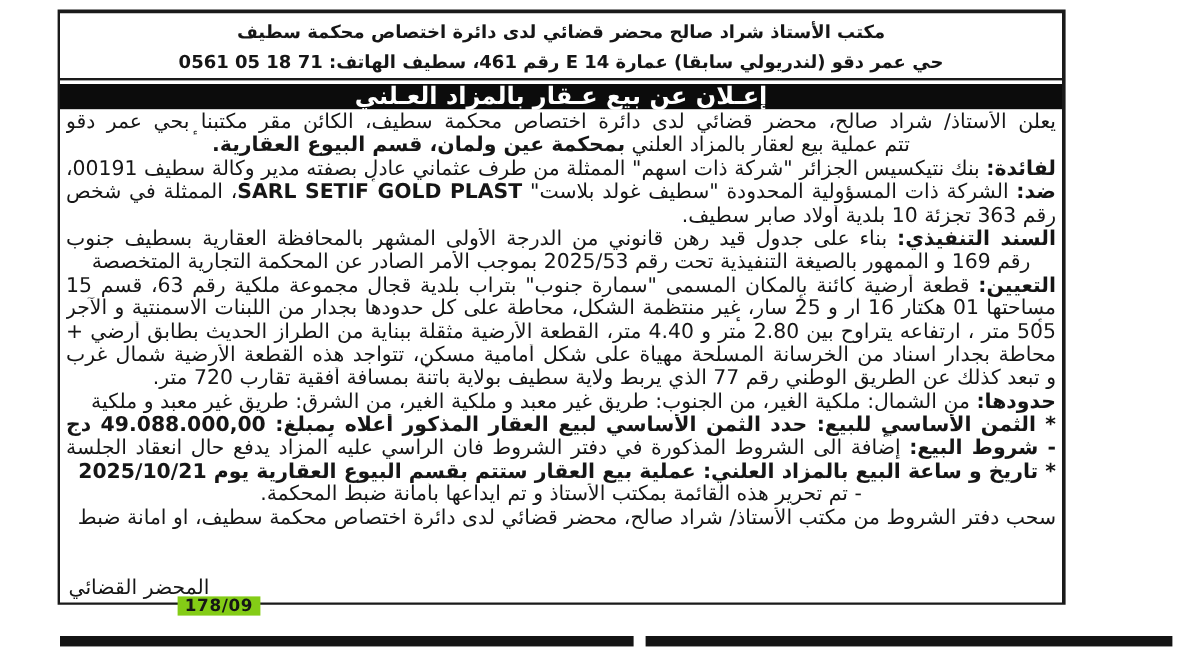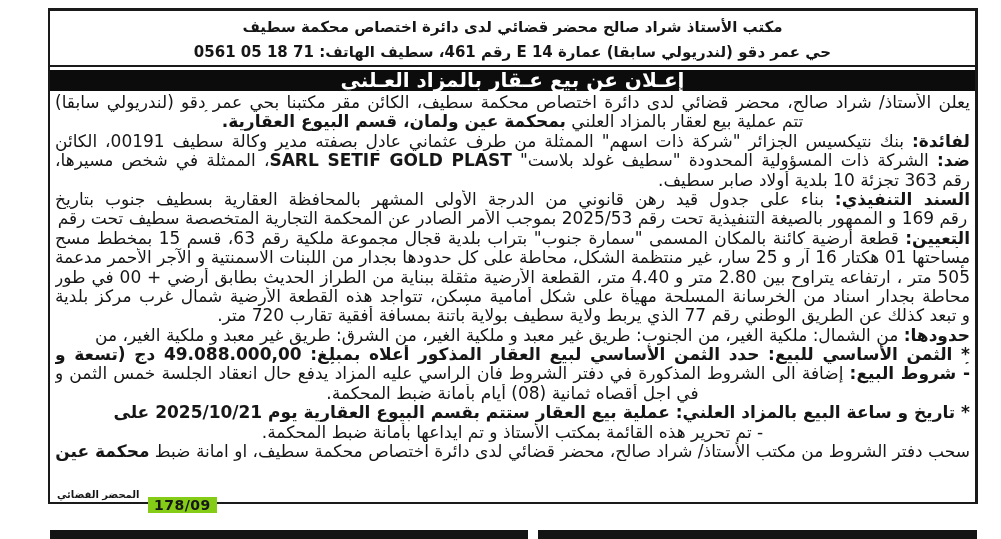--- a/index.html
+++ b/index.html
@@ -5,21 +5,21 @@
   html,body{margin:0;padding:0;background:#ffffff;}
   .page{
     position:relative;
     width:1001px;height:539px;
     background:#ffffff;
     font-family:"DejaVu Sans",sans-serif;
     color:#161616;
     overflow:hidden;
   }
   .doc{
-    position:absolute;left:48px;top:8px;width:930px;height:496px;
+    position:absolute;left:48px;top:8px;width:840px;height:496px;
     border:2px solid #1a1a1a;border-top-width:3px;border-right-width:3px;
     background:#ffffff;box-sizing:border-box;
   }
   .doc-header{
     text-align:center;
     padding-top:4px;
     height:56px;box-sizing:border-box;
     border-bottom:2px solid #1a1a1a;
     font-weight:bold;
     font-size:15px;
@@ -48,21 +48,21 @@
     overflow:hidden;
     white-space:normal;
   }
   .line.justify{text-align:justify;text-align-last:justify;}
   .line.center{text-align:center;}
   .line.right{text-align:right;}
   .b{font-weight:bold;}
   .u{}
   .officer-label{
     position:absolute;left:7px;bottom:2px;
-    font-weight:bold;font-size:10px;direction:rtl;
+    font-weight:normal;font-size:17px;direction:rtl;
   }
   .ref-badge{
     position:absolute;left:98px;bottom:-11px;
     background:#84cc16;
     padding:0 6px;
     font-weight:bold;font-size:14px;
     letter-spacing:.5px;
   }
   .next-ad-bar{position:absolute;top:530px;height:9px;background:#141414;}
   .next-ad-bar.left{left:50px;width:478px;}
@@ -92,21 +92,20 @@
         <div class="line justify"><span class="b u">السند التنفيذي:</span><span> بناء على جدول قيد رهن قانوني من الدرجة الأولى المشهر بالمحافظة العقارية بسطيف جنوب بتاريخ 2020/09/30 إيداع رقم: 1066/07، مجلد 01 مكرر</span></div>
         <div class="line center"><span>رقم 169 و الممهور بالصيغة التنفيذية تحت رقم 2025/53 بموجب الأمر الصادر عن المحكمة التجارية المتخصصة سطيف تحت رقم 2025/66 بتاريخ 2025/03/03.</span></div>
         <div class="line justify"><span class="b u">التعيين:</span><span> قطعة أرضية كائنة بالمكان المسمى "سمارة جنوب" بتراب بلدية قجال مجموعة ملكية رقم 63، قسم 15 بمخطط مسح الأراضي لبلدية قجال، طبيعتها فلاحية تقليدية تبلغ</span></div>
         <div class="line justify"><span>مساحتها 01 هكتار 16 آر و 25 سار، غير منتظمة الشكل، محاطة على كل حدودها بجدار من اللبنات الاسمنتية و الآجر الأحمر مدعمة بأعمدة من الخرسانة المسلحة، طوله</span></div>
         <div class="line justify"><span>505 متر ، ارتفاعه يتراوح بين 2.80 متر و 4.40 متر، القطعة الأرضية مثقلة ببناية من الطراز الحديث بطابق أرضي + 00 في طور الإنجاز مساحتها 2000 م²، و بها مساحة</span></div>
         <div class="line justify"><span>محاطة بجدار اسناد من الخرسانة المسلحة مهيأة على شكل أمامية مسكن، تتواجد هذه القطعة الأرضية شمال غرب مركز بلدية قجال وتبعد عنه بمسافة أفقية تقارب 3250 متر،</span></div>
         <div class="line right"><span>و تبعد كذلك عن الطريق الوطني رقم 77 الذي يربط ولاية سطيف بولاية باتنة بمسافة أفقية تقارب 720 متر.</span></div>
         <div class="line right"><span class="b">حدودها:</span><span> من الشمال: ملكية الغير، من الجنوب: طريق غير معبد و ملكية الغير، من الشرق: طريق غير معبد و ملكية الغير، من الغرب: ملكية الغير.</span></div>
         <div class="line justify"><span class="b">* </span><span class="b u">الثمن الأساسي للبيع:</span><span class="b"> حدد الثمن الأساسي لبيع العقار المذكور أعلاه بمبلغ: 49.088.000,00 دج (تسعة و أربعون مليون و ثمانية و ثمانون ألف دينار جزائري).</span></div>
         <div class="line justify"><span class="b">- </span><span class="b u">شروط البيع:</span><span> إضافة الى الشروط المذكورة في دفتر الشروط فان الراسي عليه المزاد يدفع حال انعقاد الجلسة خمس الثمن و المصاريف و الرسوم المستحقة و يدفع المبلغ المتبقي</span></div>
-        <div class="line center"><span>في اجل أقصاه ثمانية (08) أيام بأمانة ضبط المحكمة.</span></div>
         <div class="line right"><span class="b">* تاريخ و ساعة البيع بالمزاد العلني: عملية بيع العقار ستتم بقسم البيوع العقارية يوم 2025/10/21 على الساعة التاسعة (09:00) صباحا </span><span class="b u">بمحكمة عين ولمان.</span></div>
         <div class="line center"><span>- تم تحرير هذه القائمة بمكتب الأستاذ و تم ايداعها بأمانة ضبط المحكمة.</span></div>
         <div class="line right"><span>سحب دفتر الشروط من مكتب الأستاذ/ شراد صالح، محضر قضائي لدى دائرة اختصاص محكمة سطيف، او امانة ضبط </span><span class="b u">محكمة عين ولمان</span><span>.</span></div>
       </div>
 
     <div class="officer-label">المحضر القضائي</div>
     <div class="ref-badge">178/09</div>
   </div>
 
   <div class="next-ad-bar left"></div>

